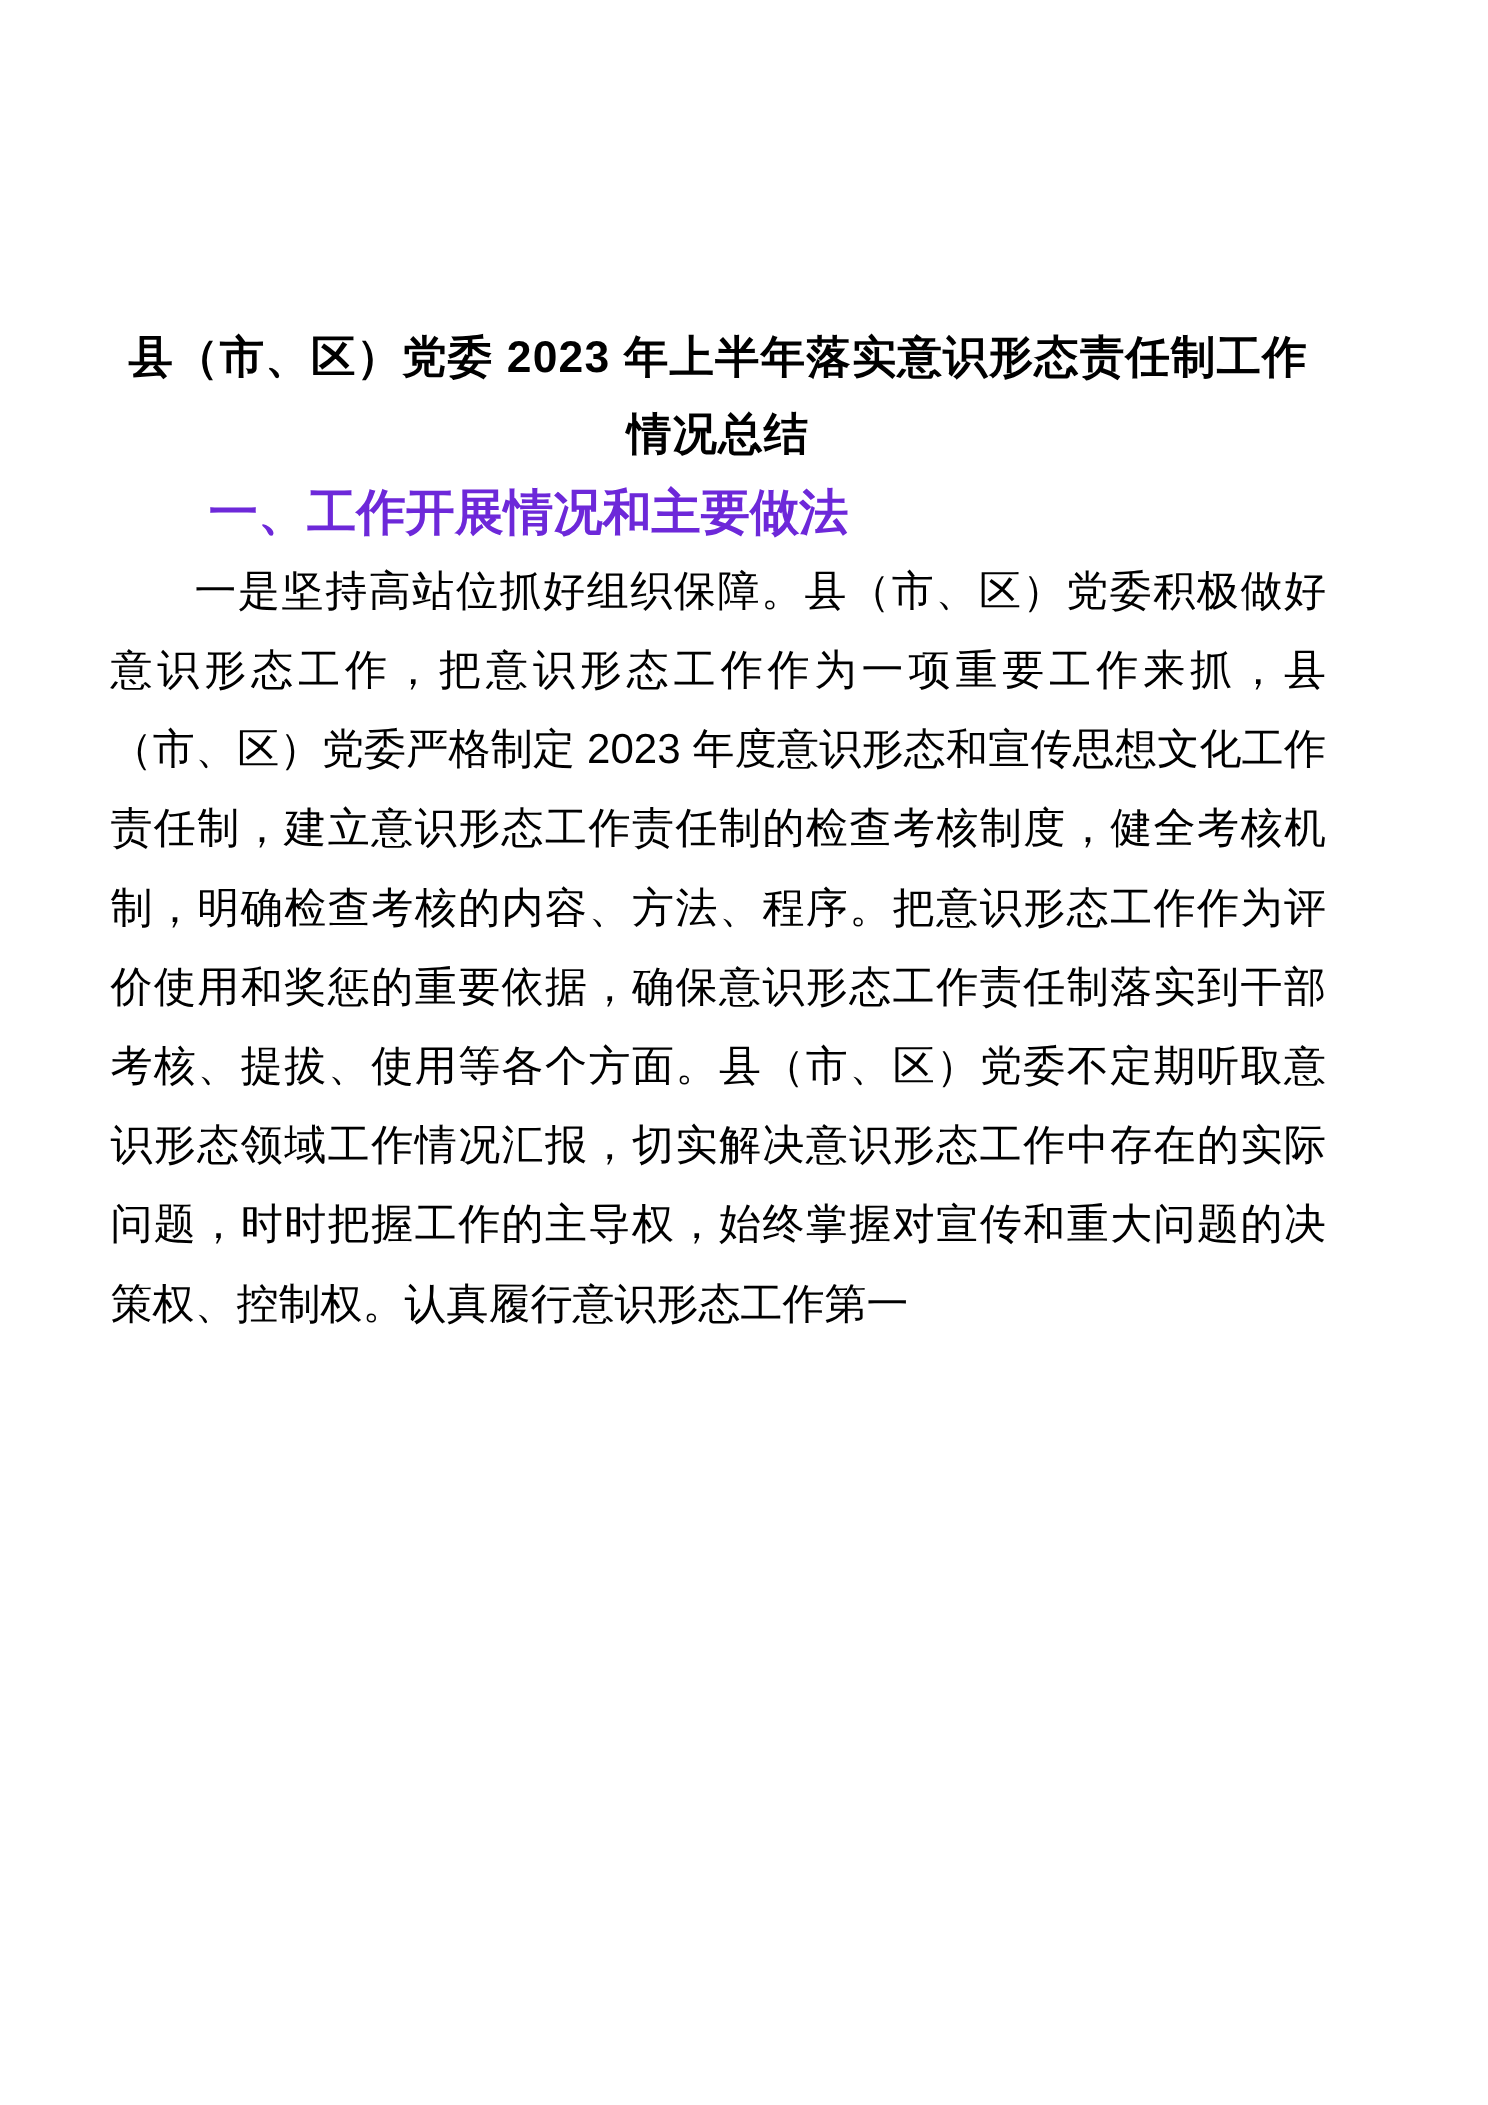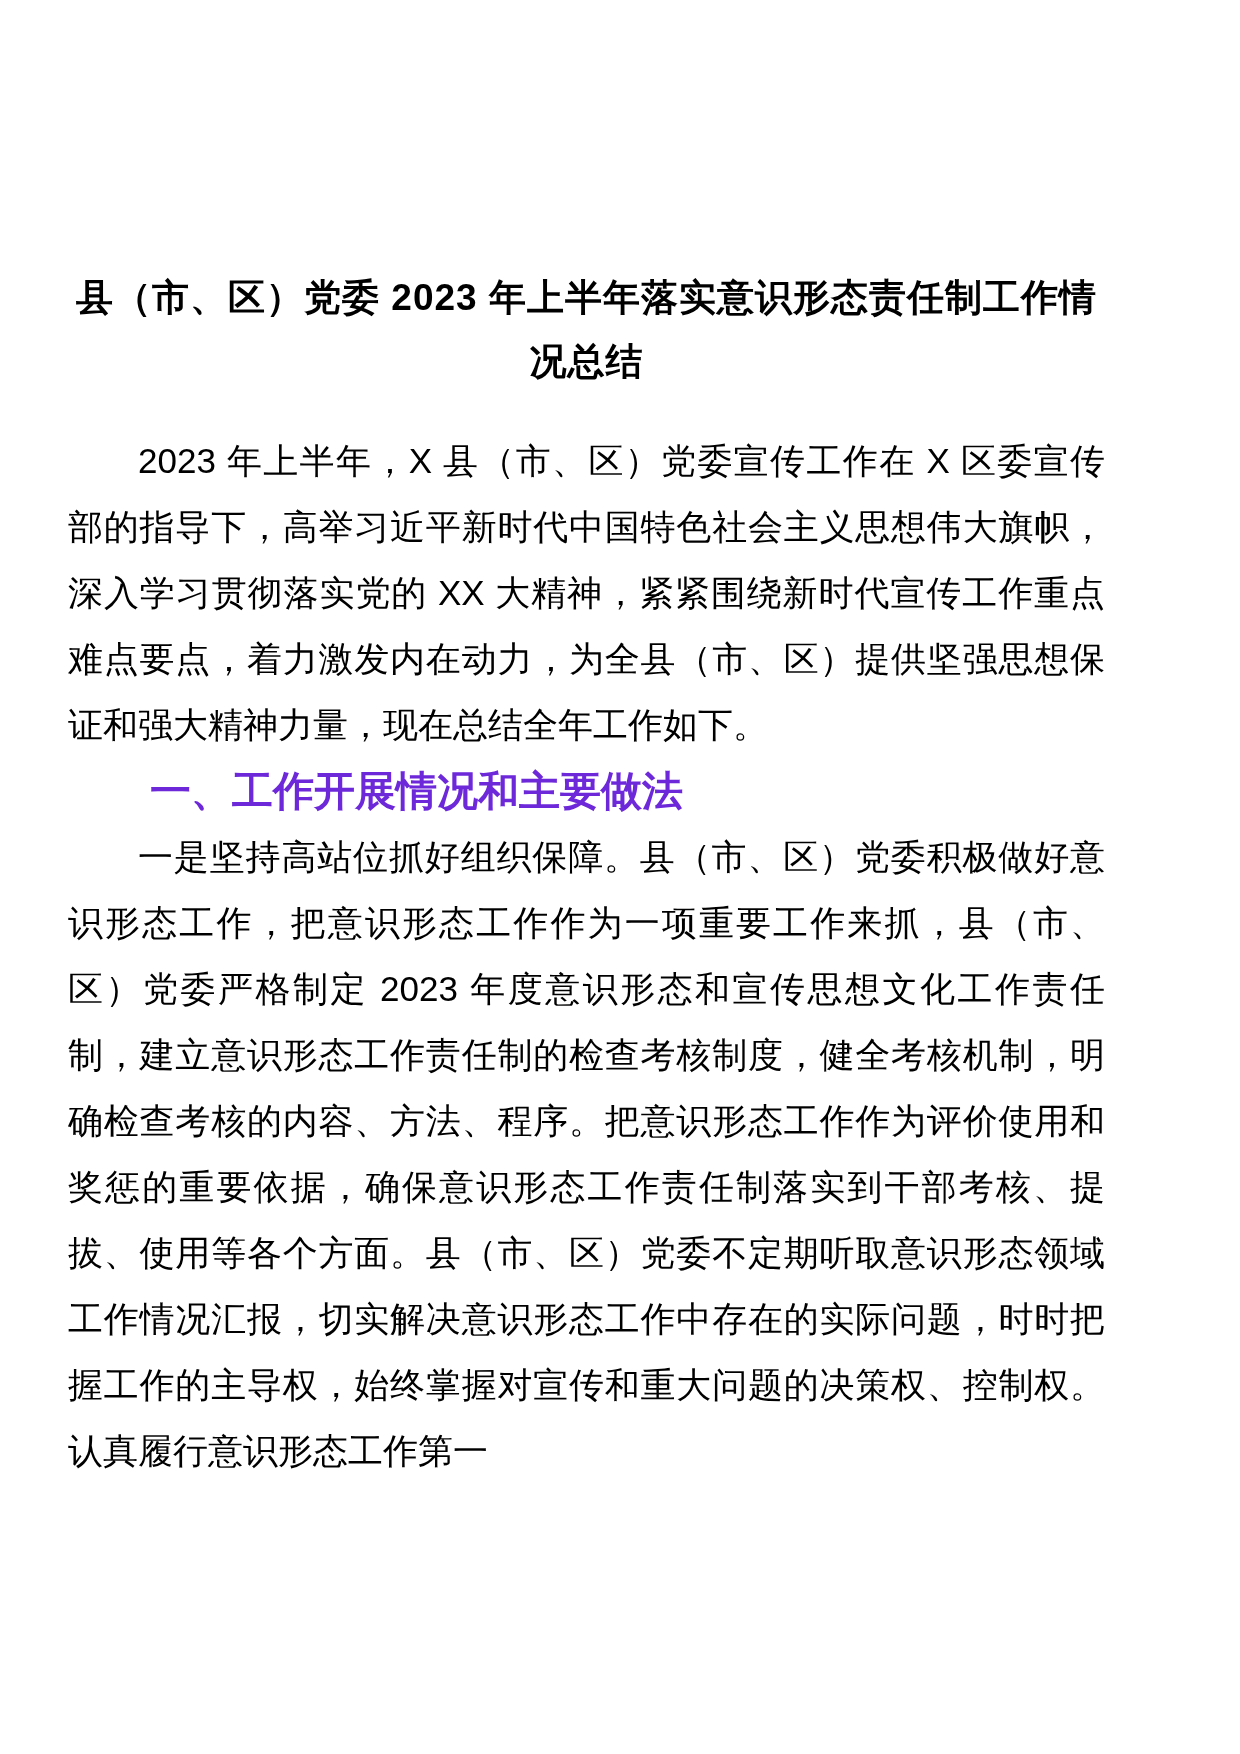--- a/index.html
+++ b/index.html
@@ -13,21 +13,21 @@
     width: 1240px;
     height: 1754px;
     margin: 0 auto;
     background: #ffffff;
     overflow: hidden;
     font-family: "Liberation Sans", "DejaVu Sans", sans-serif;
     color: #000000;
   }
 
   .content {
-    padding: 266px 135px 0 68px;
+    padding: 266px 135px 0 92px;
   }
 
   .doc-title {
     font-size: 37px;
     font-weight: 700;
     line-height: 64px;
     text-align: center;
     letter-spacing: 1px;
     color: #000000;
   }
@@ -59,20 +59,19 @@
   }
 </style>
 </head>
 <body>
 
 <div class="page">
   <div class="content">
 
     <div class="doc-title">县（市、区）党委 2023 年上半年落实意识形态责任制工作情况总结</div>
 
-    <p class="para intro">2023 年上半年，X 县（市、区）党委宣传工作在 X 区委宣传部的指导下，高举习近平新时代中国特色社会主义思想伟大旗帜，深入学习贯彻落实党的 XX 大精神，紧紧围绕新时代宣传工作重点难点要点，着力激发内在动力，为全县（市、区）提供坚强思想保证和强大精神力量，现在总结全年工作如下。</p>
 
     <div class="section-heading">一、工作开展情况和主要做法</div>
 
     <p class="para"><span class="lead-bold">一是</span><span>坚持高站位抓好组织保障。县（市、区）党委积极做好意识形态工作，把意识形态工作作为一项重要工作来抓，县（市、区）党委严格制定 2023 年度意识形态和宣传思想文化工作责任制，建立意识形态工作责任制的检查考核制度，健全考核机制，明确检查考核的内容、方法、程序。把意识形态工作作为评价使用和奖惩的重要依据，确保意识形态工作责任制落实到干部考核、提拔、使用等各个方面。县（市、区）党委不定期听取意识形态领域工作情况汇报，切实解决意识形态工作中存在的实际问题，时时把握工作的主导权，始终掌握对宣传和重大问题的决策权、控制权。认真履行意识形态工作第一</span></p>
 
   </div>
 </div>
 
 </body></html>

